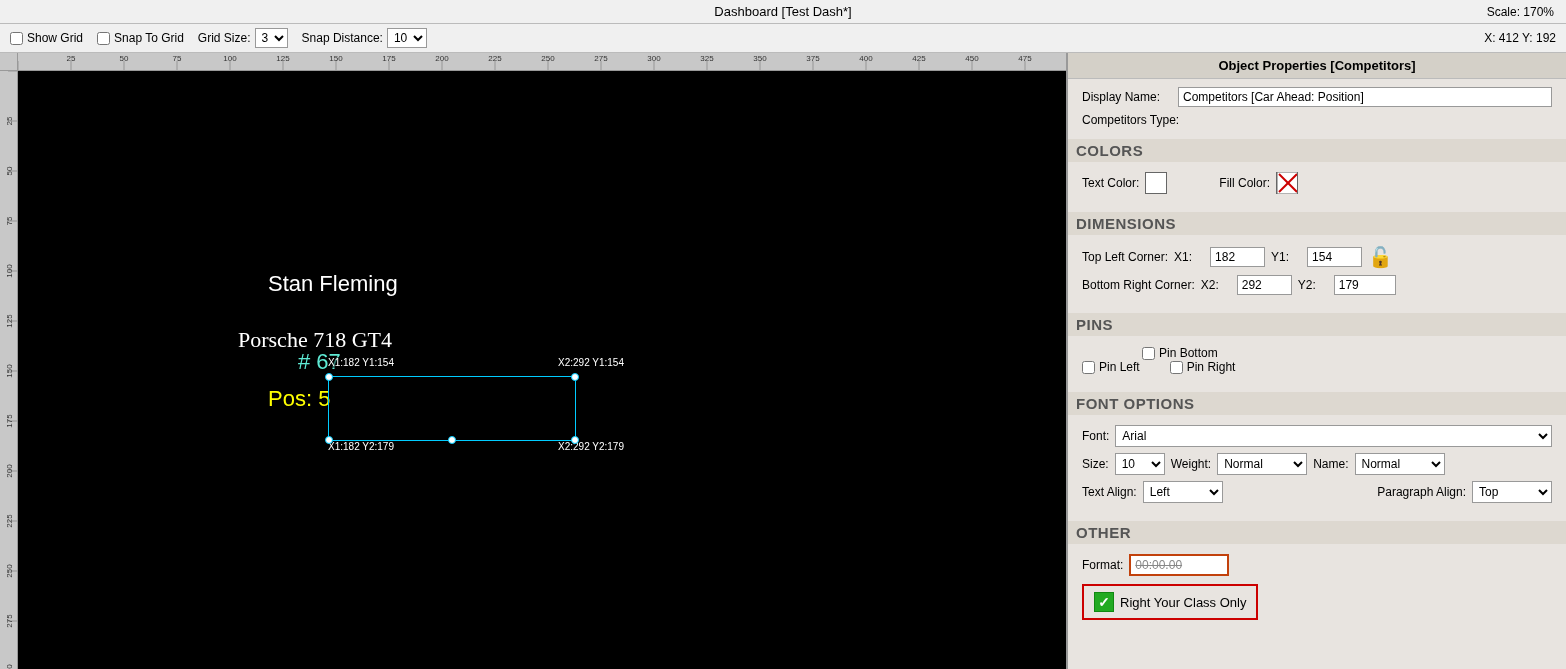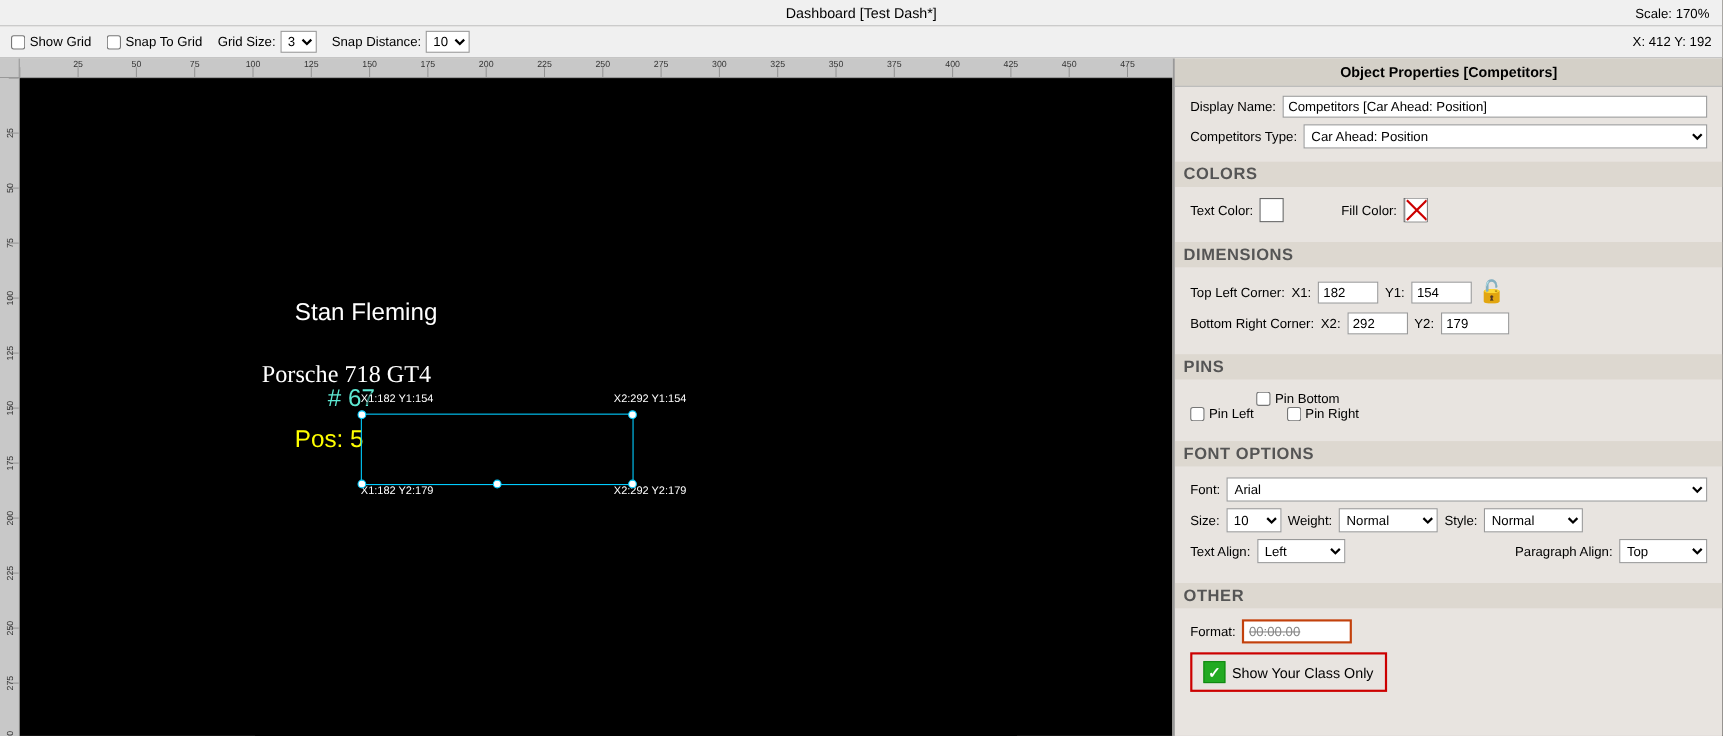--- a/index.html
+++ b/index.html
@@ -171,20 +171,21 @@
       margin-bottom: 6px;
     }
 
     .panel-label { font-size: 12px; white-space: nowrap; }
 
     .panel-input {
       border: 1px solid #999;
       background: white;
       font-size: 12px;
       padding: 2px 4px;
+      margin-left: 12px;
     }
 
     .panel-select {
       border: 1px solid #999;
       background: white;
       font-size: 12px;
       padding: 2px 2px;
       cursor: pointer;
     }
 
@@ -436,23 +437,20 @@
   <div class="properties-panel">
     <div class="panel-title">Object Properties [Competitors]</div>
 
     <div class="panel-section" style="padding-bottom:2px;">
       <div class="panel-row">
         <span class="panel-label">Display Name:</span>
         <input class="panel-input" style="flex: 1 1 0%;" type="text" value="Competitors [Car Ahead: Position]">
       </div>
       <div class="panel-row">
         <span class="panel-label">Competitors Type:</span>
-        <select class="panel-select" style="flex:1;">
-          <option>Car Ahead: Position</option>
-        </select>
       </div>
     </div>
 
     <div class="section-header">COLORS</div>
     <div class="panel-section" style="padding-top:6px;">
       <div class="panel-row">
         <span class="panel-label">Text Color:</span>
         <div class="color-swatch" style="background:white;"></div>
         <span style="width:40px;"></span>
         <span class="panel-label">Fill Color:</span>
@@ -515,21 +513,21 @@
       </div>
       <div class="panel-row">
         <span class="panel-label">Size:</span>
         <select class="panel-select" style="width:50px;">
           <option>10</option>
         </select>
         <span class="panel-label">Weight:</span>
         <select class="panel-select" style="width:90px;">
           <option>Normal</option>
         </select>
-        <span class="panel-label">Style:</span>
+        <span class="panel-label">Name:</span>
         <select class="panel-select" style="width:90px;">
           <option>Normal</option>
         </select>
       </div>
       <div class="panel-row">
         <span class="panel-label">Text Align:</span>
         <select class="panel-select" style="width:80px;">
           <option>Left</option>
         </select>
         <span style="flex:1;"></span>
@@ -541,17 +539,17 @@
     </div>
 
     <div class="section-header">OTHER</div>
     <div class="other-section">
       <div class="format-row">
         <span class="panel-label">Format:</span>
         <input class="format-input" style="width: 100px;" type="text" value="00:00.00">
       </div>
       <div class="show-class-area">
         <div class="show-class-checkbox"></div>
-        <span class="panel-label" style="font-size:13px;">Show Your Class Only</span>
+        <span class="panel-label" style="font-size:13px;">Right Your Class Only</span>
       </div>
     </div>
   </div>
 </div>
 
 </body></html>

